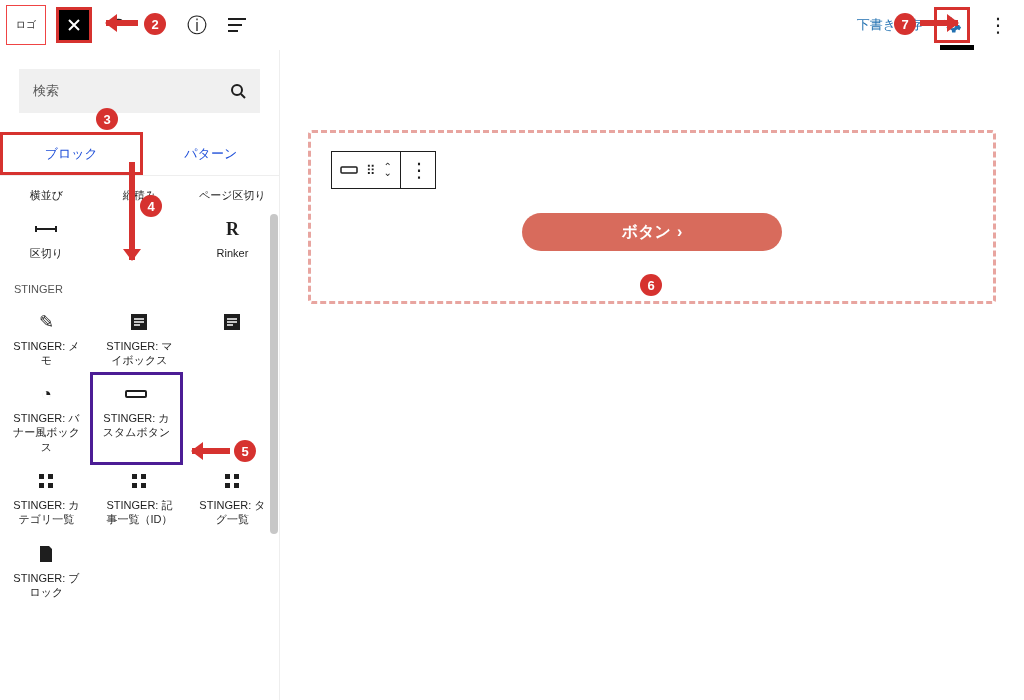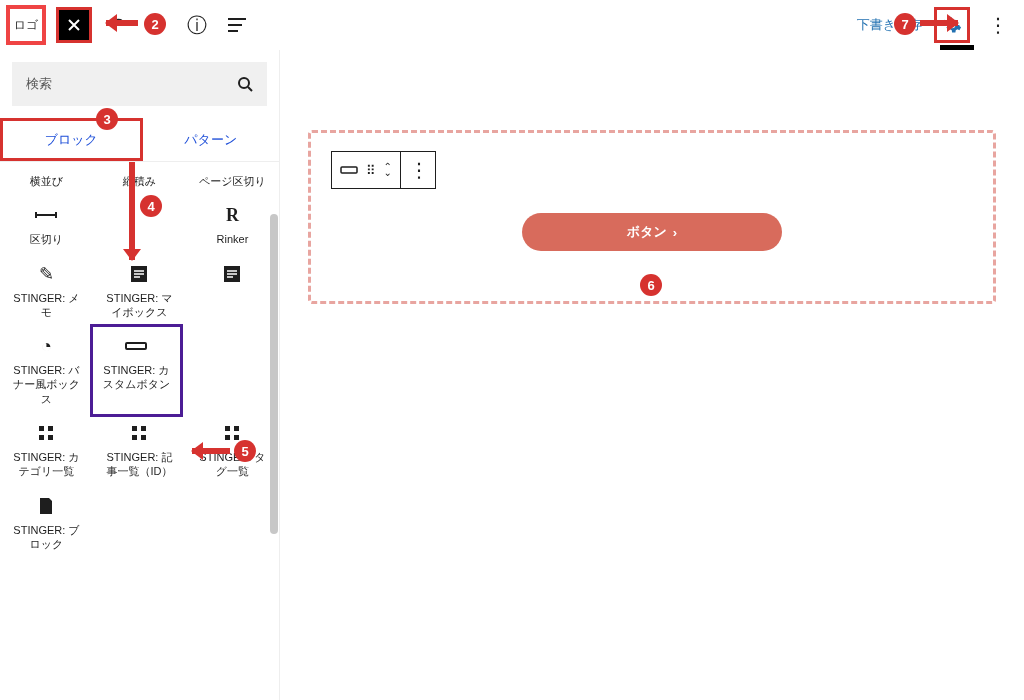--- a/index.html
+++ b/index.html
@@ -1,45 +1,45 @@
 <!DOCTYPE html>
 <html><head>
 <meta charset="utf-8">
 <style>
   *{box-sizing:border-box;margin:0;padding:0;font-family:-apple-system,BlinkMacSystemFont,"Segoe UI","Hiragino Sans","Hiragino Kaku Gothic ProN",Meiryo,sans-serif}
   body{width:1024px;height:700px;background:#fff;position:relative;overflow:hidden}
   .topbar{height:50px;display:flex;align-items:center;padding:0 12px 0 6px;gap:10px}
-  .logo{width:40px;height:40px;border:4px solid #ef4444;display:flex;align-items:center;justify-content:center;font-size:12px;color:#333;background:#fff}
+  .logo{width:40px;height:40px;border:1px solid #ef4444;display:flex;align-items:center;justify-content:center;font-size:10px;color:#333;background:#fff}
   .close-btn{width:36px;height:36px;background:#000;color:#fff;display:flex;align-items:center;justify-content:center;font-size:18px;border:3px solid #d6322f}
   .tb-icon{width:30px;height:30px;display:flex;align-items:center;justify-content:center;color:#1e1e1e;font-size:20px}
   .tb-right{margin-left:auto;display:flex;align-items:center;gap:12px}
   .save-draft{color:#2271b1;font-size:13px}
   .settings-wrap{position:relative}
   .settings-btn{width:36px;height:36px;border:3px solid #d6322f;display:flex;align-items:center;justify-content:center;color:#2271b1;font-size:20px}
   .settings-tip{position:absolute;top:38px;right:-4px;background:#000;color:#fff;font-size:11px;padding:4px 6px;white-space:nowrap}
   .sidebar{position:absolute;left:0;top:50px;width:280px;height:650px;background:#fff;border-right:1px solid #eee}
-  .search-box{margin:12px;background:#f0f0f0;height:44px;display:flex;align-items:center;padding:0 14px;justify-content:space-between;color:#555;font-size:13px}
+  .search-box{margin:19px;background:#f0f0f0;height:44px;display:flex;align-items:center;padding:0 14px;justify-content:space-between;color:#555;font-size:13px}
   .tabs{display:flex;height:44px;border-bottom:1px solid #eee}
   .tab{flex:1;display:flex;align-items:center;justify-content:center;font-size:13px;color:#1d4ed8;position:relative}
   .tab.active{border:3px solid #d6322f}
   .blocks{height:calc(650px - 54px - 44px);overflow-y:auto;padding:4px 0 20px}
   .block-row{display:flex}
   .block-item{width:33.33%;padding:8px 4px;text-align:center;display:flex;flex-direction:column;align-items:center;gap:6px}
   .block-item .icon{height:22px;display:flex;align-items:center;justify-content:center;font-size:18px;color:#1e1e1e}
   .block-item .lbl{font-size:11px;color:#1e1e1e;line-height:1.3;word-break:break-all;padding:0 4px}
   .section-title{font-size:11px;color:#555;padding:14px 14px 8px;text-transform:uppercase}
   .selected{border:3px solid #4c1d95;margin:-3px}
   .rinker{font-family:Georgia,serif;font-weight:bold;font-size:18px}
   .scrollbar-thumb{position:absolute;right:1px;top:164px;width:8px;height:320px;background:#c7c7c7;border-radius:4px}
   .canvas{position:absolute;left:280px;top:50px;right:0;height:650px;padding:80px 28px 0;background:#fff}
   .dashed-box{border:3px dashed #e8a5a0;border-radius:4px;padding:18px 20px 46px;position:relative}
   .block-toolbar{display:flex;border:1px solid #1e1e1e;background:#fff;width:fit-content}
   .bt-seg{display:flex;align-items:center;padding:6px 8px;gap:8px;border-right:1px solid #1e1e1e;font-size:13px;color:#1e1e1e}
   .bt-seg:last-child{border-right:none}
-  .btn-preview{margin:24px auto 4px;width:260px;height:38px;background:#d86b5c;border-radius:20px;display:flex;align-items:center;justify-content:center;color:#fff;font-size:13px;font-weight:bold;gap:6px}
+  .btn-preview{margin:24px auto 4px;width:260px;height:38px;background:#d86b5c;border-radius:20px;display:flex;align-items:center;justify-content:center;color:#fff;font-size:16px;font-weight:bold;gap:6px}
   .anno{position:absolute;color:#fff;background:#d6322f;width:22px;height:22px;border-radius:50%;display:flex;align-items:center;justify-content:center;font-size:13px;font-weight:bold;z-index:50}
   .arrow-h{position:absolute;height:6px;background:#d6322f;z-index:49}
   .arrow-h::before{content:"";position:absolute;left:-10px;top:-6px;border:9px solid transparent;border-right:12px solid #d6322f}
   .arrow-h.rev::before{left:auto;right:-10px;border:9px solid transparent;border-left:12px solid #d6322f}
   .arrow-v{position:absolute;width:6px;background:#d6322f;z-index:49}
   .arrow-v::after{content:"";position:absolute;bottom:-10px;left:-6px;border:9px solid transparent;border-top:12px solid #d6322f}
   .more-dots{font-size:20px;letter-spacing:-2px}
   svg{display:block}
 </style>
 </head>
@@ -108,20 +108,21 @@
             </svg>
           </span>
         <span class="lbl">区切り</span>
       </div>
       <div class="block-item"></div>
       <div class="block-item">
         <span class="icon rinker">R</span>
         <span class="lbl">Rinker</span>
       </div>
     </div>
+    <div class="section-title">STINGER</div>
     <div class="block-row">
       <div class="block-item">
           <span class="icon">✎</span>
           <span class="lbl">STINGER: メモ</span>
         </div>
       <div class="block-item">
           <span class="icon">
             <svg width="18" height="18" viewBox="0 0 18 18">
               <rect x="1" y="1" width="16" height="16" fill="#1e1e1e"></rect>
               <path d="M4 6h10M4 9h10M4 12h6" stroke="#fff" stroke-width="1.5"></path>

